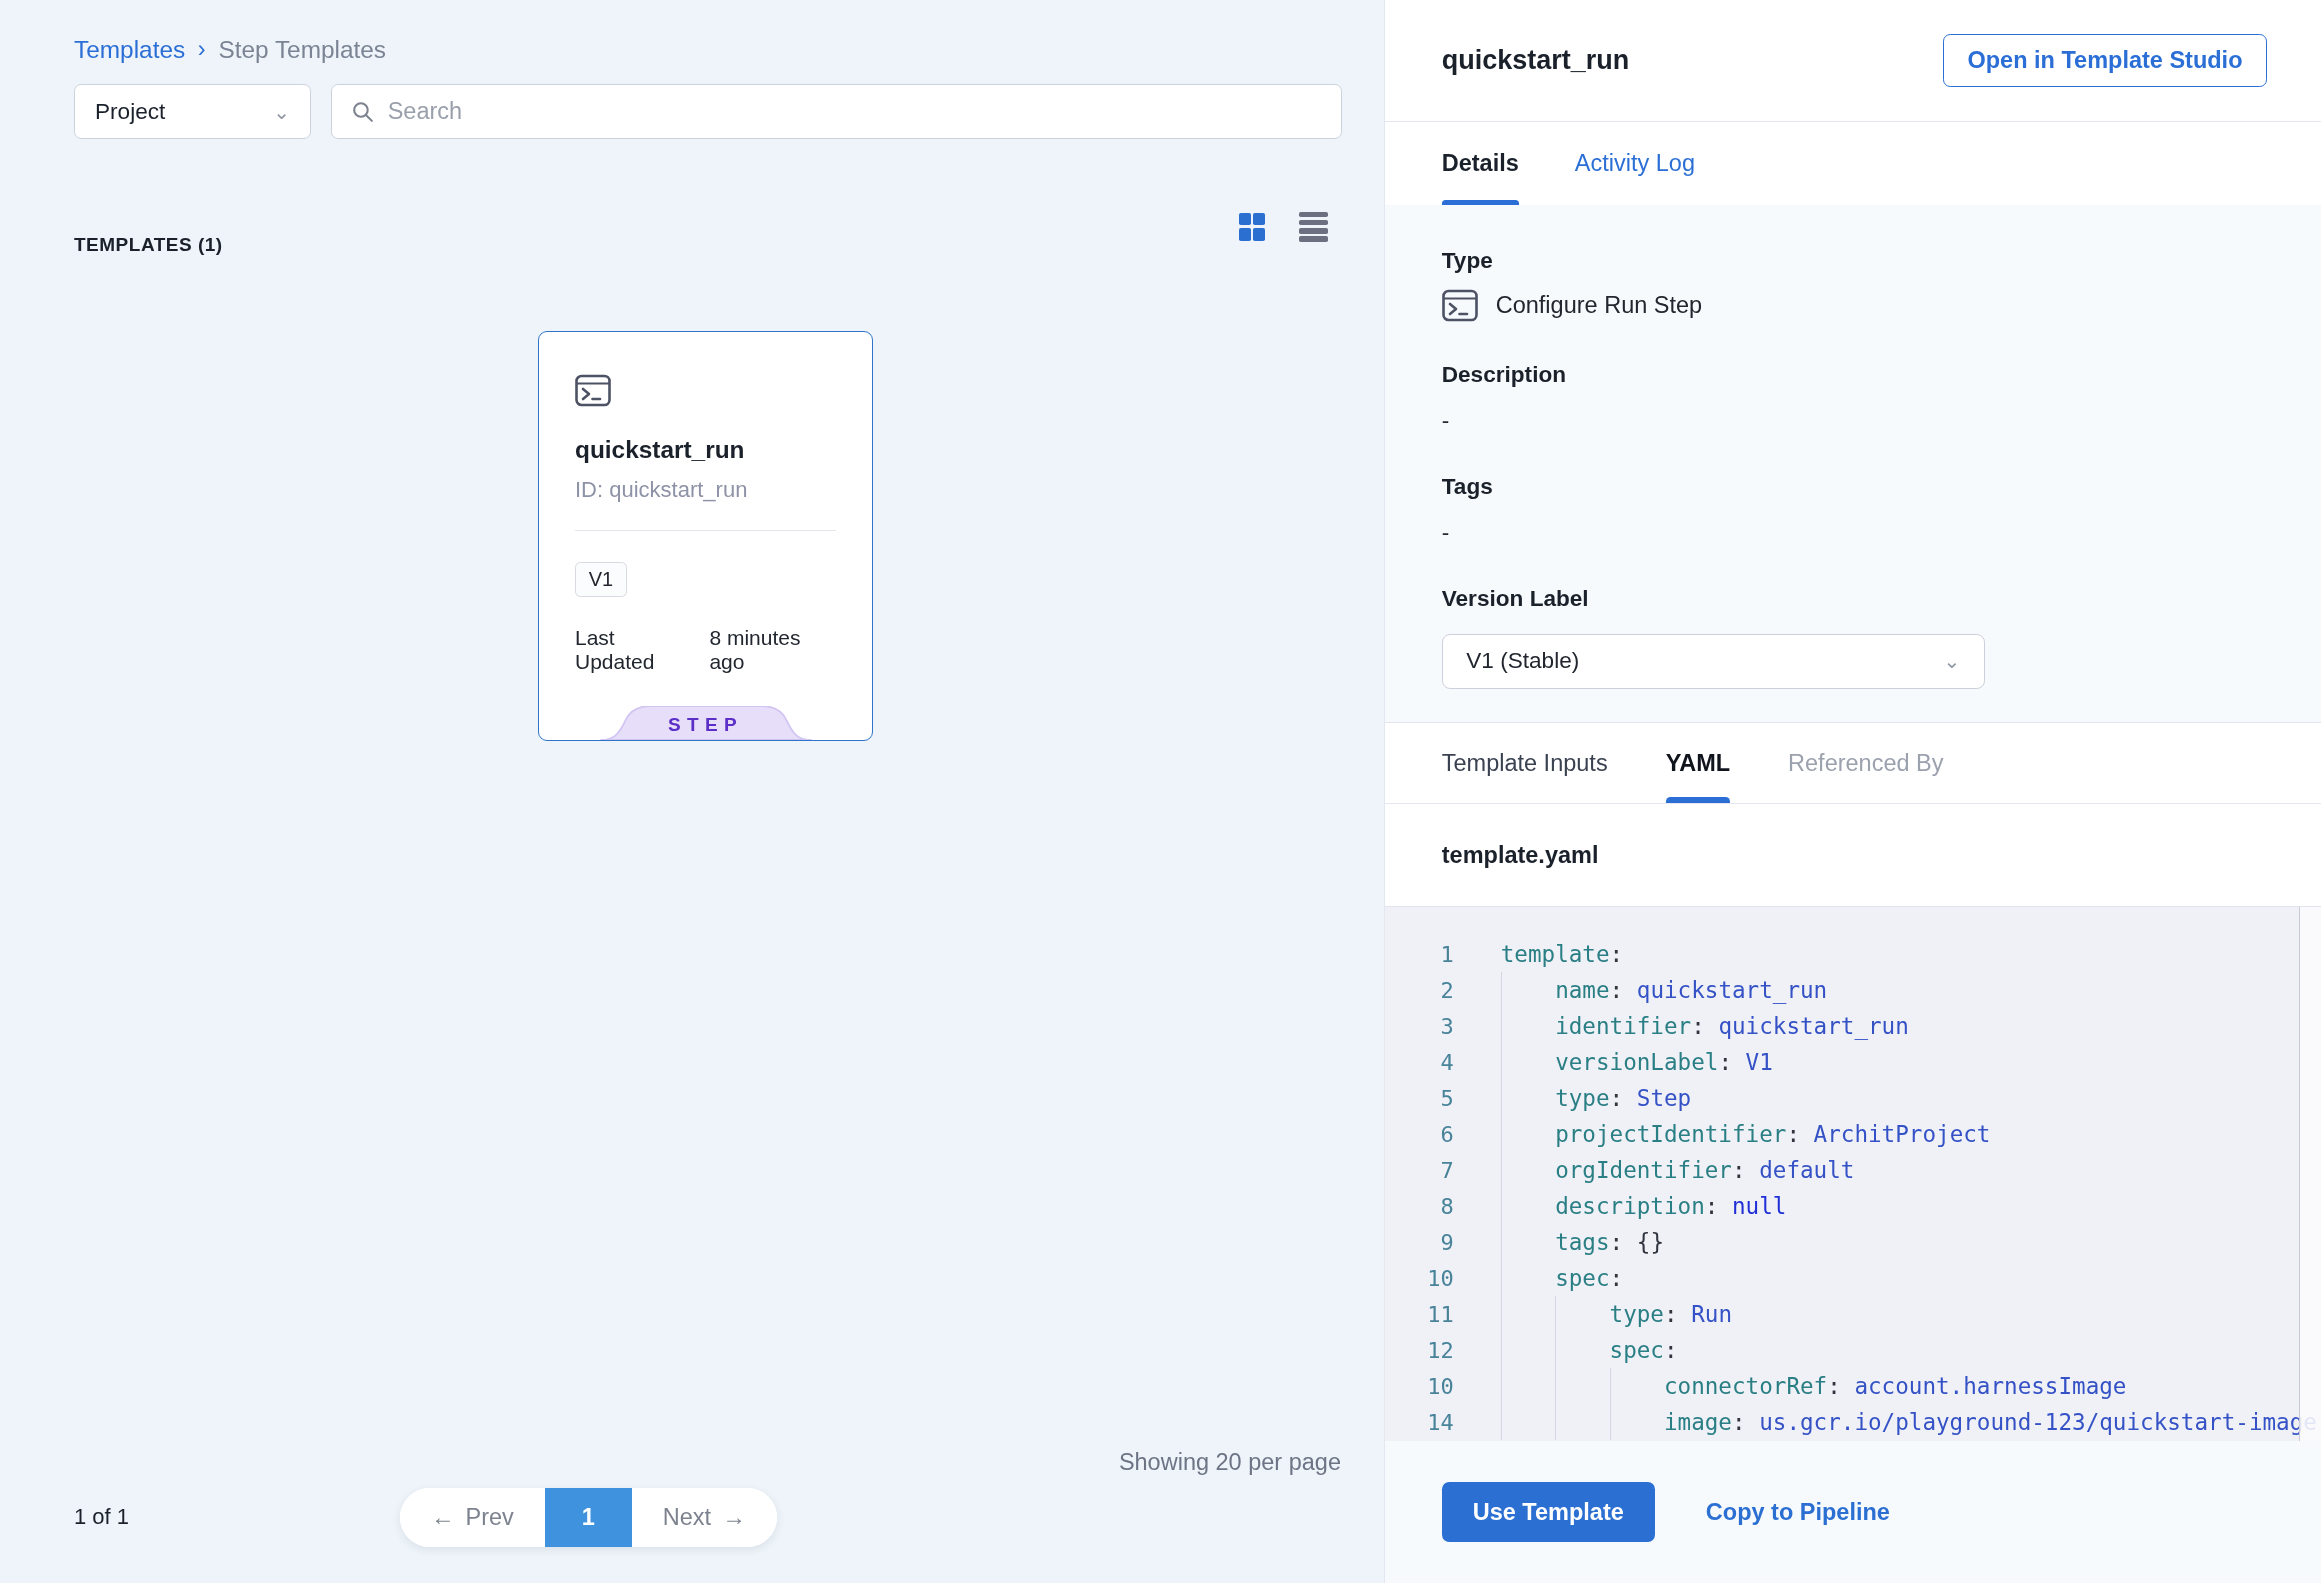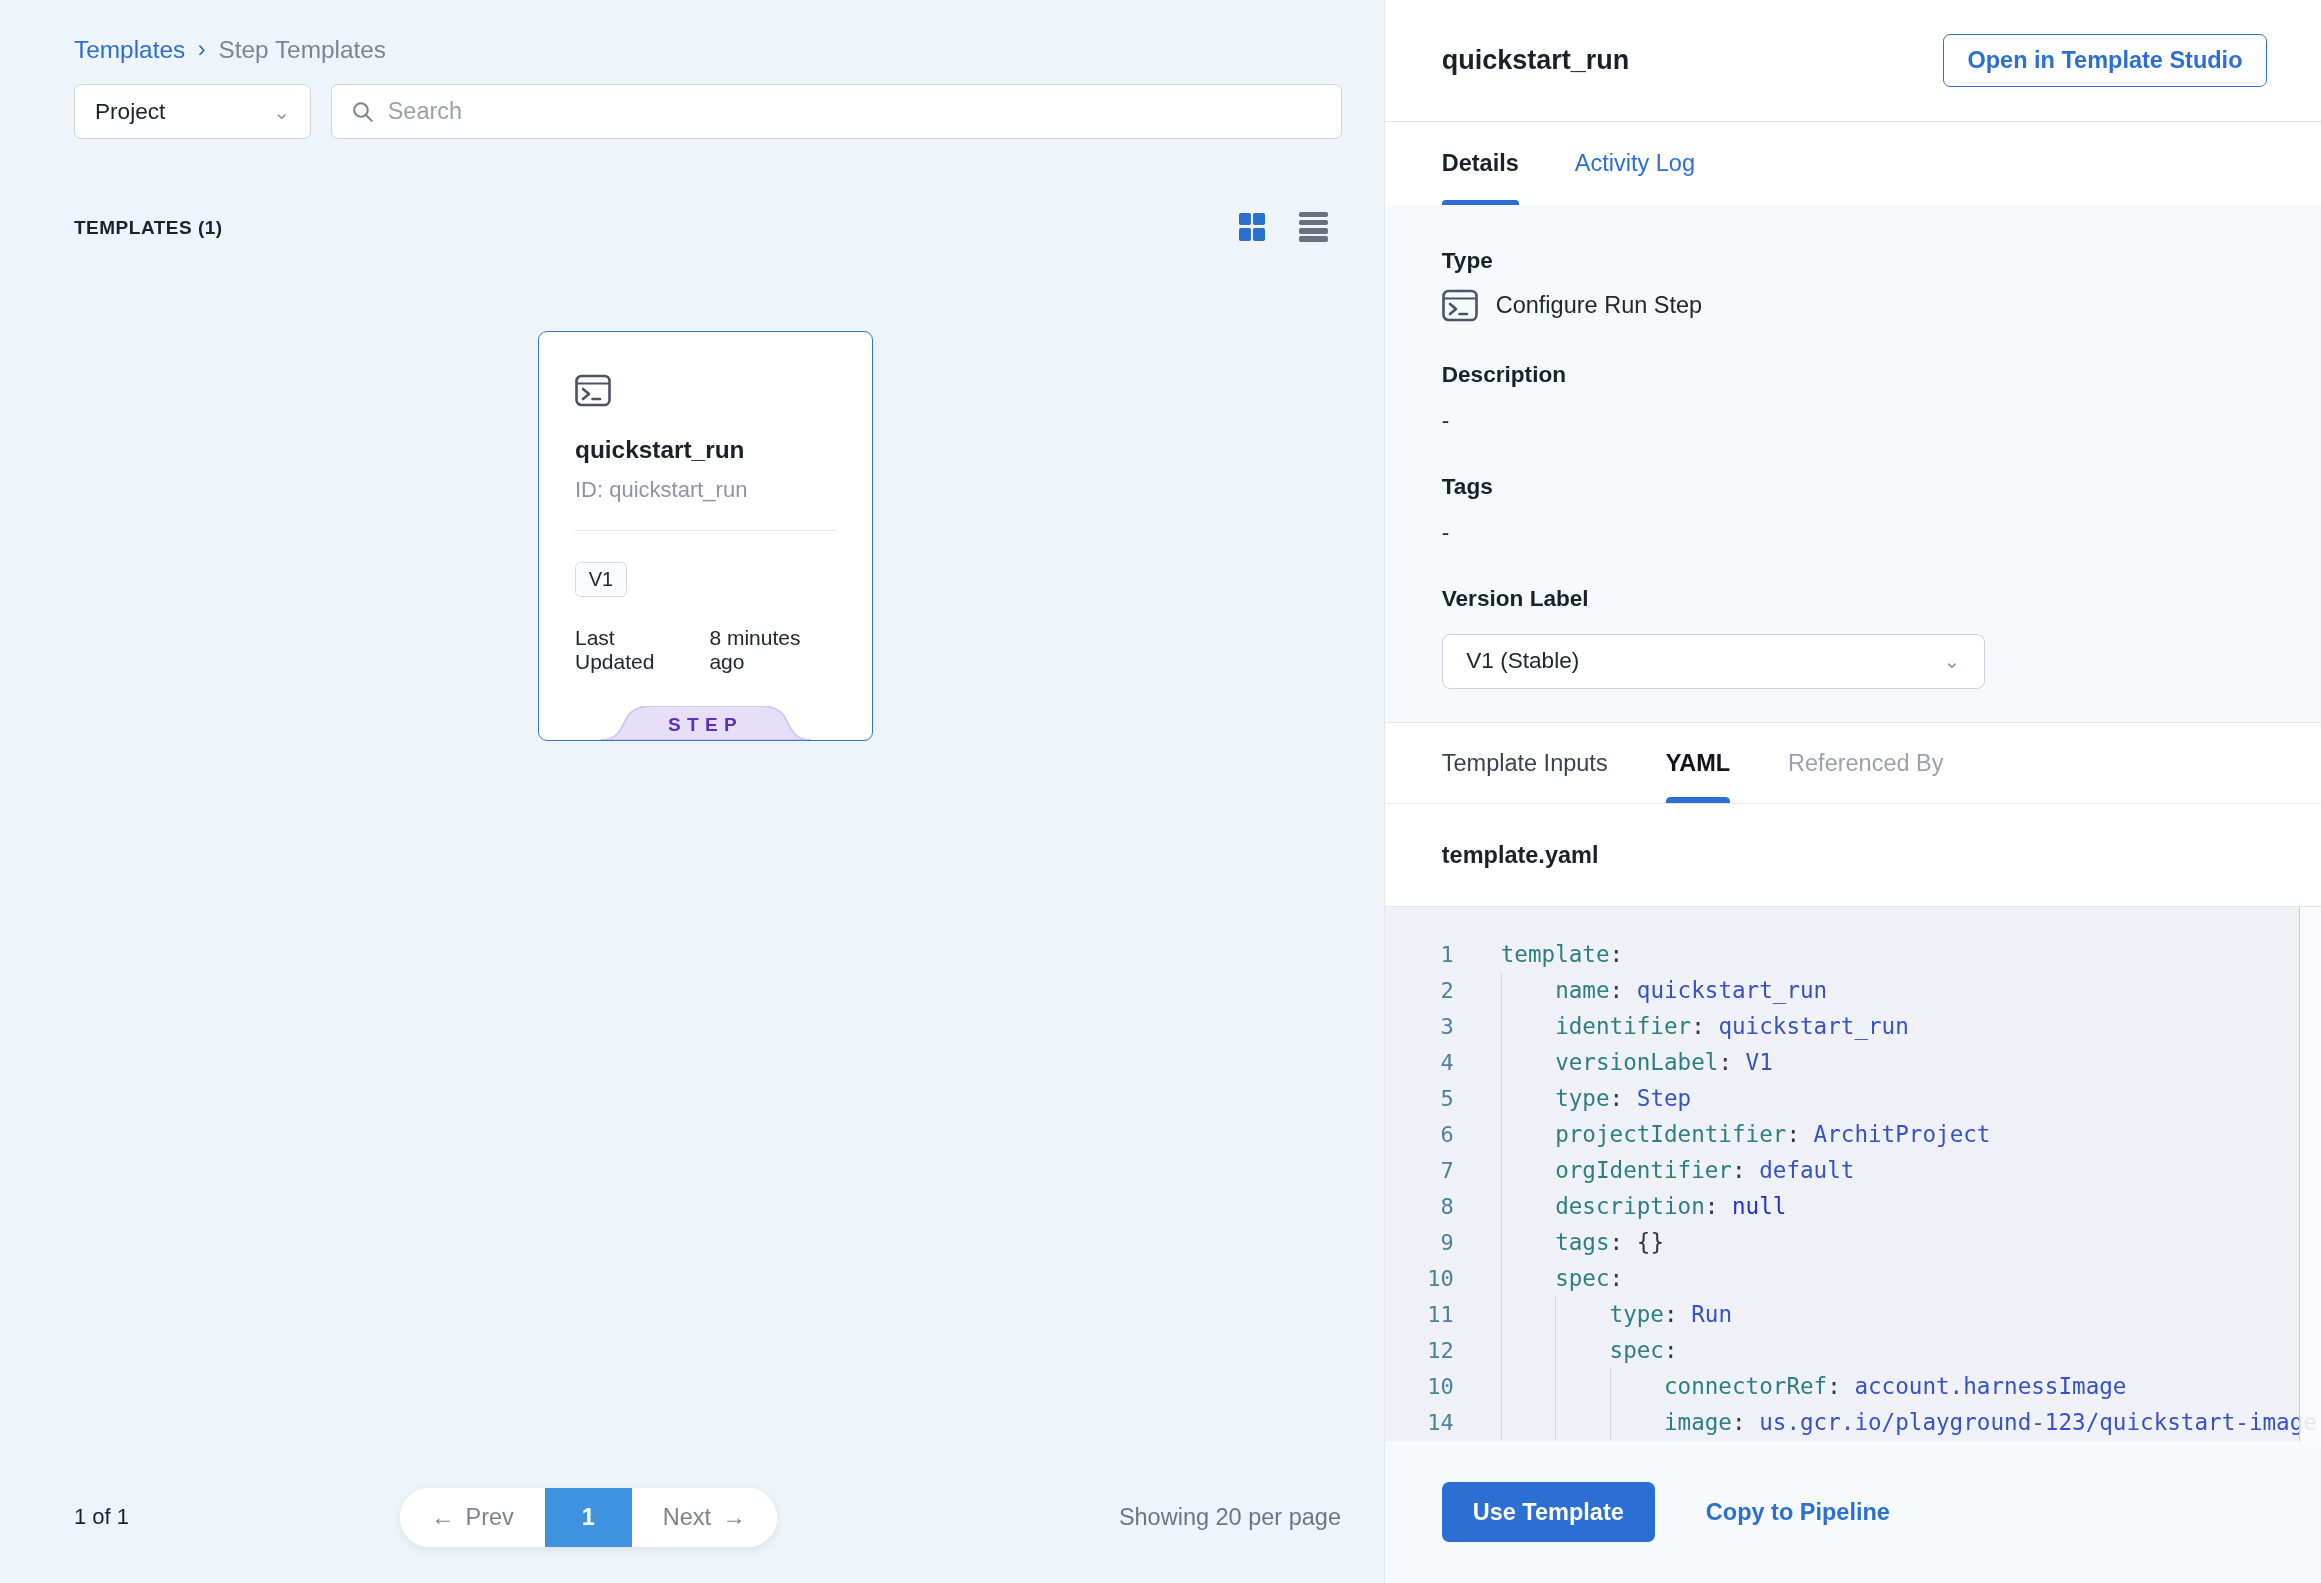--- a/index.html
+++ b/index.html
@@ -16,21 +16,21 @@
 
   .filter-row { position:absolute; left:54px; top:84px; display:flex; gap:20px;border-radius:6px; }
   .scope-select { width:237px; height:55px; background:#fff; border:0.9px solid #ccd2dc; border-radius:7.2px;
     display:flex; align-items:center; justify-content:space-between; padding:0 20px; font-size:22.6px; color:#1b212b; cursor:pointer; }
   .chev { color:#8f95a5; font-size:20px; }
   .search-box { width:1011px; height:55px; background:#fff; border:0.9px solid #ccd2dc; border-radius:7.2px;
     display:flex; align-items:center; padding:0 18px; gap:12.7px; }
   .search-box input { border:none; outline:none; flex:1; font-size:23.5px; color:#1b212b; font-family:"Liberation Sans",sans-serif; background:transparent; }
   .search-box input::placeholder { color:#9aa0ab; }
 
-  .list-header { position:absolute; left:54px; top:217px; font-size:19px; font-weight:bold; color:#1b212b; letter-spacing:0.5px; }
+  .list-header { position:absolute; left:54px; top:234px; font-size:19px; font-weight:bold; color:#1b212b; letter-spacing:0.5px; }
   .view-toggles { position:absolute; top:212px; left:1219px; display:flex; gap:34px; align-items:center; }
   .grid-icon { display:grid; grid-template-columns:11.8px 11.8px; grid-template-rows:12.7px 12.7px; gap:2.7px; cursor:pointer; }
   .grid-icon i { background:#2b70d0; border-radius:1.8px; }
   .list-icon { display:flex; flex-direction:column; gap:2.7px; cursor:pointer; }
   .list-icon i { width:29px; height:5.4px; background:#6b6f80; border-radius:1.8px; }
 
   
   .tpl-card { position:absolute; left:518px; top:331px; width:335px; height:410px; background:#fff;
     border:1.8px solid #2e75c9; border-radius:9px; cursor:pointer; overflow:hidden; }
   .tpl-card-inner { padding:42px 36px 0 36px; }
@@ -45,21 +45,21 @@
   .step-banner span { position:absolute; inset:0; display:flex; align-items:center; justify-content:center;
     font-size:19px; font-weight:bold; letter-spacing:6.3px; color:#5b2fc8; padding-top:3.6px; }
 
   
   .page-info { position:absolute; left:54px; top:1504px; font-size:22px; color:#1b212b; }
   .pagination { position:absolute; left:380px; top:1488px; height:59px; display:flex; background:#fff; border-radius:30px;
     overflow:hidden; box-shadow:0 2.7px 9px rgba(40,60,90,.10); align-items:stretch; }
   .page-btn { display:flex; align-items:center; gap:11px; padding:0 31px; font-size:23.5px; color:#7c828e; cursor:pointer; background:#fff; }
   .page-current { width:87px; display:flex; align-items:center; justify-content:center; background:#3f92dd; color:#fff;
     font-size:23.5px; font-weight:bold; cursor:pointer; }
-  .per-page-wrap { position:absolute; left:0; top:1504px; width:1321px; text-align:right; font-size:23.5px; color:#6d7485; }
+  .per-page-wrap { position:absolute; left:0; top:1449px; width:1321px; text-align:right; font-size:23.5px; color:#6d7485; }
 
   
   .right-pane { width:944px; height:1583px; display:flex; flex-direction:column; background:#fff; }
 
   .panel-header { height:122px; display:flex; align-items:center; justify-content:space-between;
     padding:0 54px 0 57px; border-bottom:0.9px solid #e6e6f0; background:#fff; }
   .panel-title { font-size:27px; font-weight:bold; color:#1b212b; }
   .open-studio-btn { border:1.8px solid #2b6fd6; color:#2b6fd6; background:#fff; border-radius:7.2px;
     font-size:23.5px; font-weight:bold; padding:11.8px 23.5px; cursor:pointer; font-family:"Liberation Sans",sans-serif; }
 

